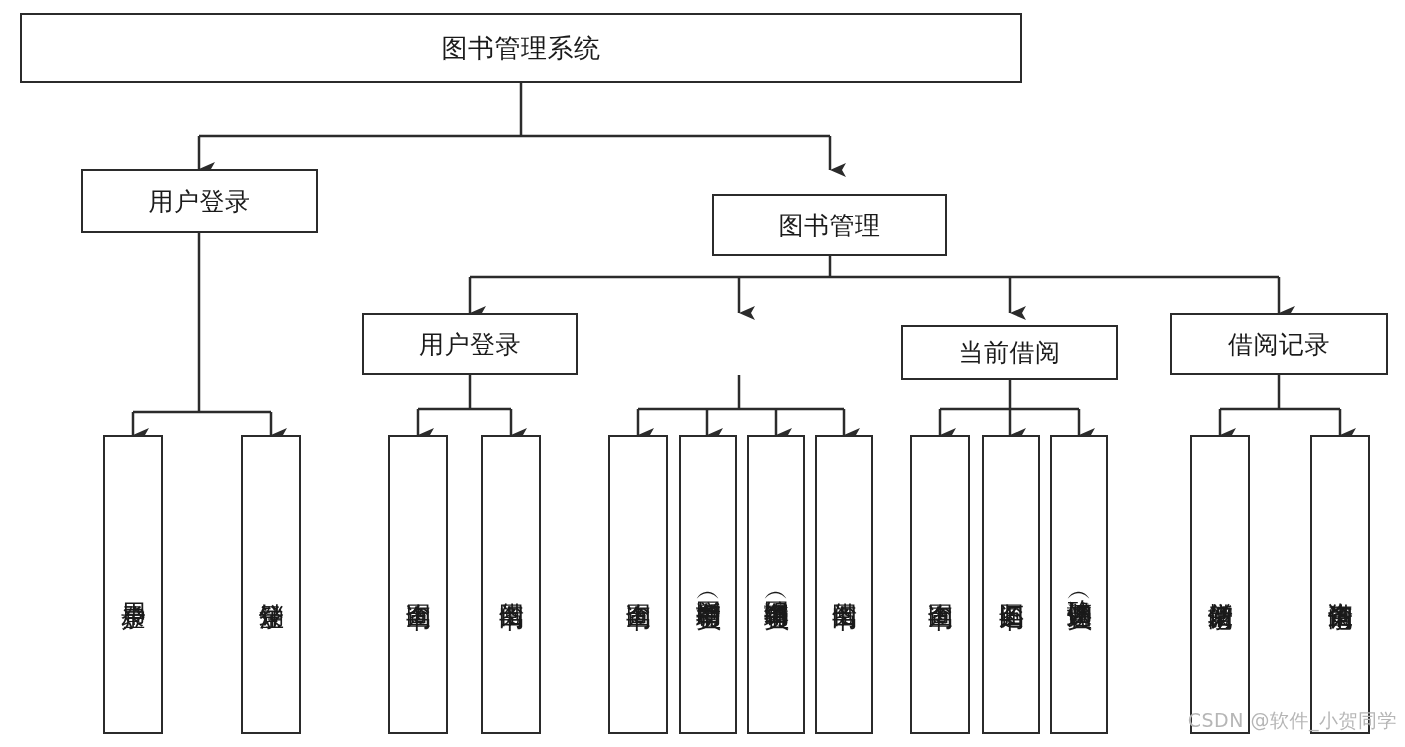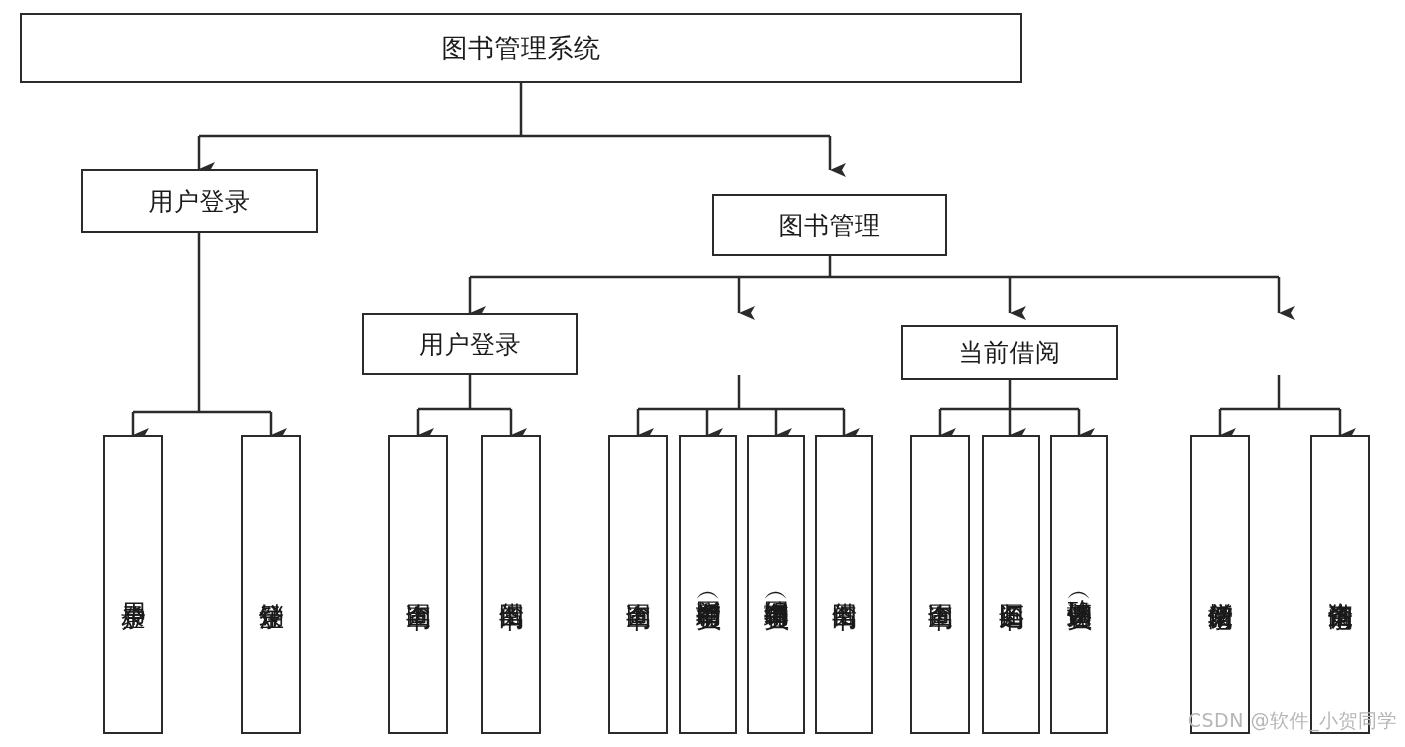--- a/index.html
+++ b/index.html
@@ -145,20 +145,23 @@
   <div class="node h" style="left:712px; top:170px; width:235px; height:62px;margin-top:24px;">
     <span class="label">图书管理</span>
   </div>
 
   <div class="node h" style="left:362px; top:313px; width:216px; height:62px;">
     <span class="label">用户登录</span>
   </div>
   <div class="node h" style="left:901px; top:313px; width:217px; height:55px;margin-top:12px;">
     <span class="label">当前借阅</span>
   </div>
+  <div class="node h" style="left:1170px; top:313px; width:218px; height:62px;">
+    <span class="label">借阅记录</span>
+  </div>
 
   <div class="node v" style="left:103px; top:435px; width:60px; height:299px;">
     <span class="label">用户登录</span>
   </div>
   <div class="node v" style="left:241px; top:435px; width:60px; height:299px;">
     <span class="label">注销登录</span>
   </div>
 
   <div class="node v" style="left:388px; top:435px; width:60px; height:299px;">
     <span class="label">查询图书</span>

